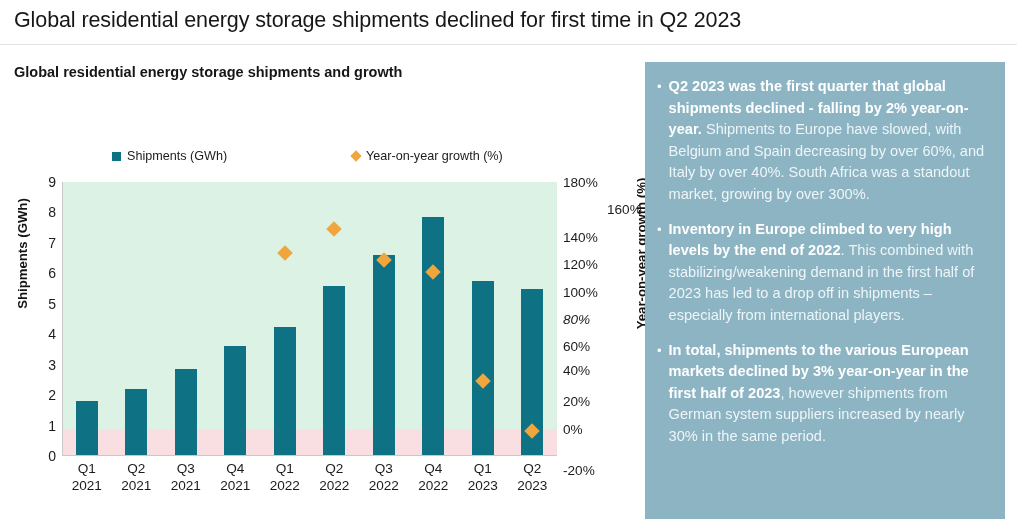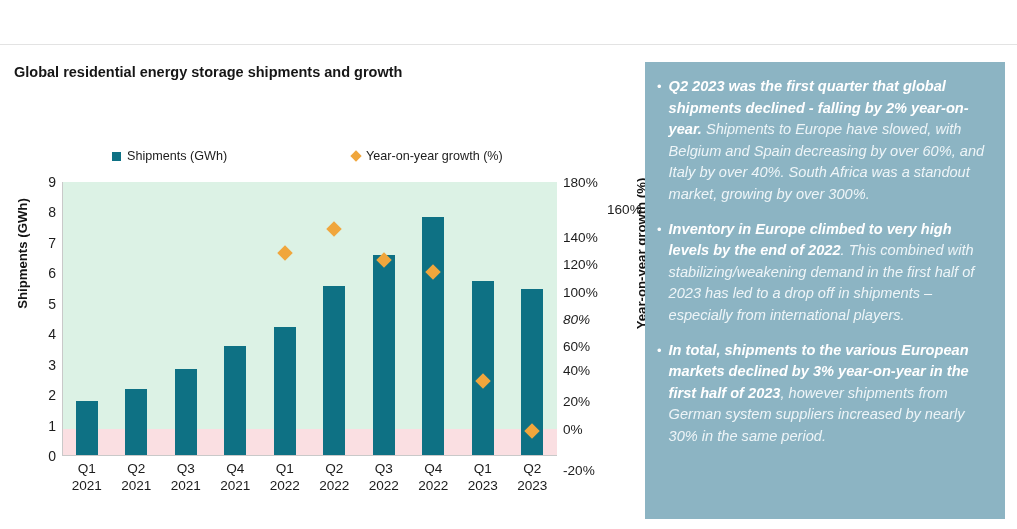--- a/index.html
+++ b/index.html
@@ -86,29 +86,30 @@
   .footnote{font-size:7.4px;line-height:11.6px;color:#4a4a4a;white-space:nowrap;}
 
   
   .notes-panel{
     position:absolute;left:645px;top:62px;width:360px;height:457px;
     background:#8cb4c3;box-sizing:border-box;padding:14px 16px 10px 12px;
   }
   .note{display:flex;gap:7px;margin-bottom:13px;}
   .note-bullet{color:#ffffff;font-size:13px;line-height:21.5px;flex:0 0 auto;}
   .note-text{
-    font-size:14.6px;line-height:21.6px;color:#eef5f8;font-style:italic;
+    font-size:14.6px;line-height:21.6px;color:#eef5f8;
   }
   .note-text b{font-weight:bold;color:#ffffff;}
 </style>
 </head>
 <body>
 
 <div id="root">
 
+  <div class="headline">Global residential energy storage shipments declined for first time in Q2 2023</div>
   <div class="headline-rule"></div>
 
   <div class="chart-panel">
 
     <div class="chart-title">Global residential energy storage shipments and growth</div>
 
     <div class="legend">
       <div class="legend-item a">
         <span class="lg-square"></span>
         <span>Shipments (GWh)</span>

